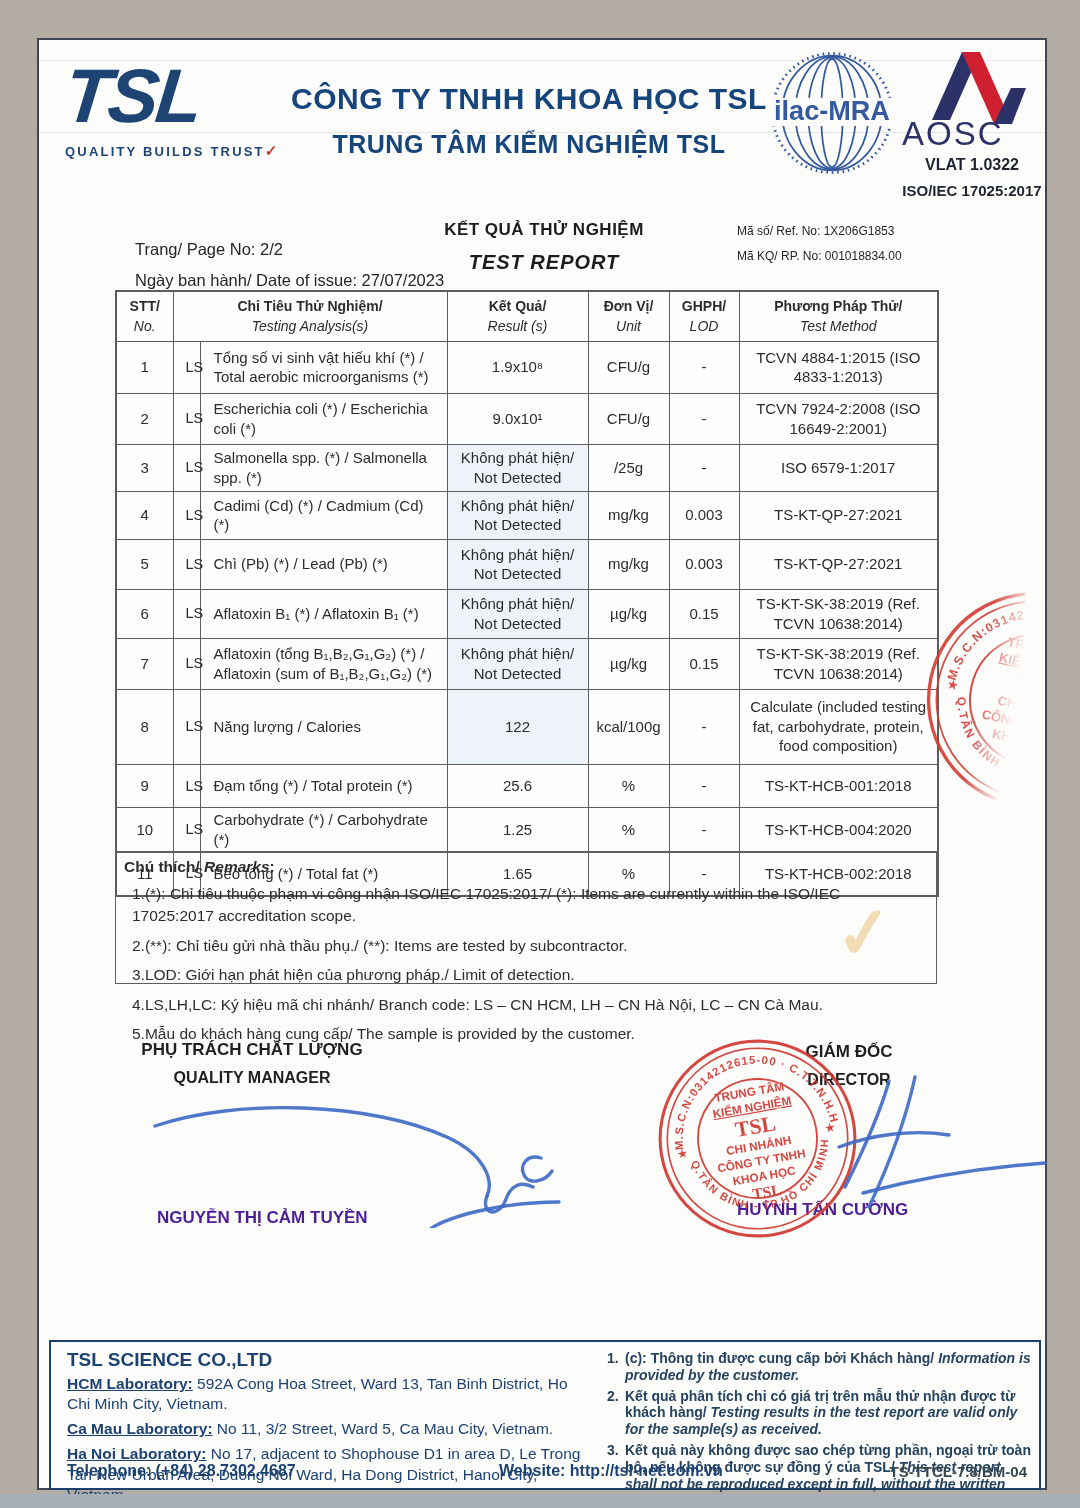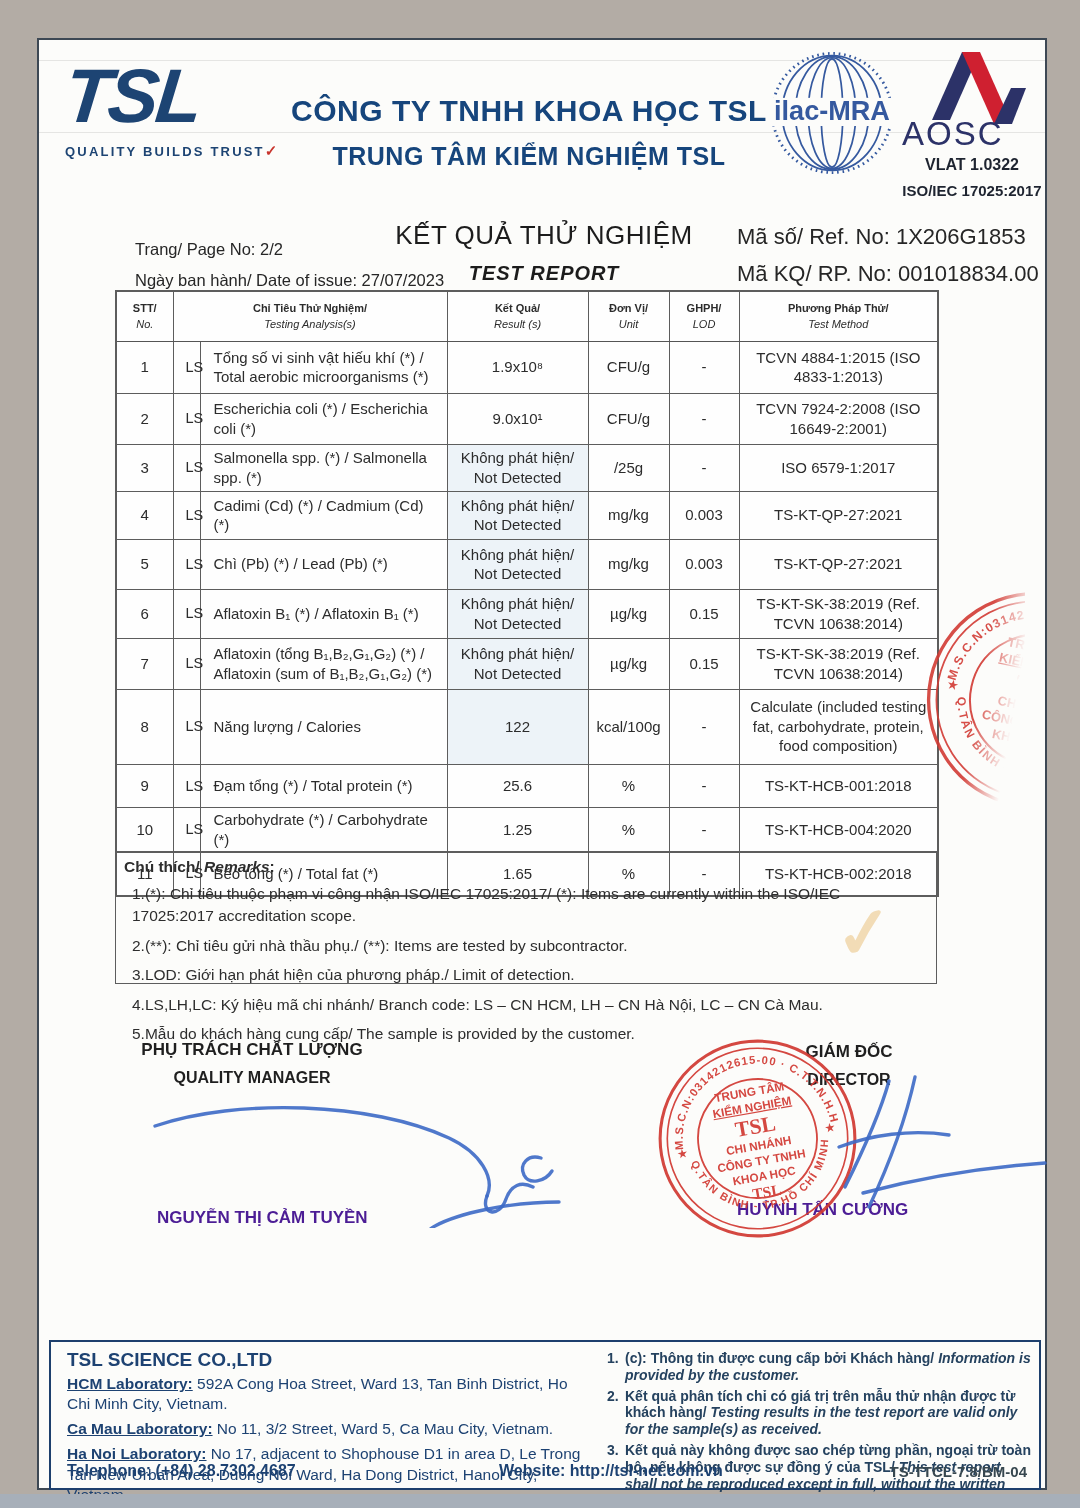--- a/index.html
+++ b/index.html
@@ -13,46 +13,46 @@
   .scanline { position:absolute; left:0; right:0; height:1px; background:rgba(90,90,90,.14); }
 
   
   .logo-block { position:absolute; left:26px; top:18px; width:235px; }
   .logo-tsl { font-size:76px; font-weight:bold; font-style:italic; letter-spacing:-3px;
               color:#1d4473; transform:skewX(-6deg); line-height:1; }
   .logo-tagline { margin-top:8px; font-size:13px; font-weight:bold; letter-spacing:2.2px;
                   color:#1d4473; white-space:nowrap; }
   .logo-tagline .chk { color:#c8342c; font-size:15px; letter-spacing:0; }
 
-  .company-block { position:absolute; left:250px; top:42px; width:480px; text-align:center; color:#16457c;margin-top:12px; }
+  .company-block { position:absolute; left:250px; top:42px; width:480px; text-align:center; color:#16457c; }
   .company-line1 { font-size:30px; font-weight:bold; letter-spacing:.5px; }
   .company-line2 { font-size:25px; font-weight:bold; margin-top:14px; letter-spacing:.5px; }
 
   .ilac-logo { position:absolute; left:728px; top:8px; width:130px; height:130px; }
   .aosc-block { position:absolute; left:862px; top:2px; width:142px; text-align:center; }
   .aosc-sub1 { font-size:16px; font-weight:bold; color:#1e2430; margin-top:0px; }
   .aosc-sub2 { font-size:15px; font-weight:bold; color:#1e2430; margin-top:8px; }
 
   
   .meta-left   { position:absolute; left:96px;  top:200px; font-size:16.5px; color:#262626; }
   .meta-left div + div { margin-top:12px; }
   .report-title{ position:absolute; left:355px; top:180px; width:300px; text-align:center; color:#1c1c1c; }
-  .report-title .t1 { font-size:26px; font-weight:normal; letter-spacing:.5px; }
+  .report-title .t1 { font-size:17px; font-weight:bold; letter-spacing:.5px; }
   .report-title .t2 { font-size:20px; font-weight:bold; font-style:italic; margin-top:11px; letter-spacing:1px; }
-  .meta-right  { position:absolute; left:698px; top:184px; font-size:22px; color:#262626; }
+  .meta-right  { position:absolute; left:698px; top:184px; font-size:12px; color:#262626; }
   .meta-right div + div { margin-top:11px; }
 
   
   table.results { position:absolute; left:76px; top:250px; width:822px; border-collapse:collapse;
                   table-layout:fixed; color:#2c2c2c; background:#fefefe; }
   table.results, table.results th, table.results td { border:1px solid #5d5d5d; }
   table.results { border-width:2px; }
   table.results td, table.results th { border-top-style:dashed; border-top-color:#8f8f8f; }
   table.results thead th { border-top-style:solid; border-bottom:1px solid #555; }
-  table.results th { font-size:11px; padding:3px 2px; vertical-align:middle; }
+  table.results th { font-size:14px; padding:3px 2px; vertical-align:middle; }
   table.results th .vi { display:block; font-weight:bold; }
   table.results th em { display:block; font-weight:normal; margin-top:4px; }
   table.results td { font-size:15px; text-align:center; vertical-align:middle; padding:2px 3px; line-height:1.3; }
   table.results td.analysis { text-align:left; padding-left:13px; padding-right:4px; }
   table.results td.branch { font-size:14.5px; padding:12px; }
   table.results tbody tr:nth-child(n+3):nth-child(-n+8) td:nth-child(4) { background:#edf3f8; }
 
   
   .remarks { position:absolute; left:76px; top:812px; width:822px; height:132px;
              border:1.5px solid #5d5d5d; padding:5px 10px 0 8px; color:#2d2d2d; font-size:15.5px; }

